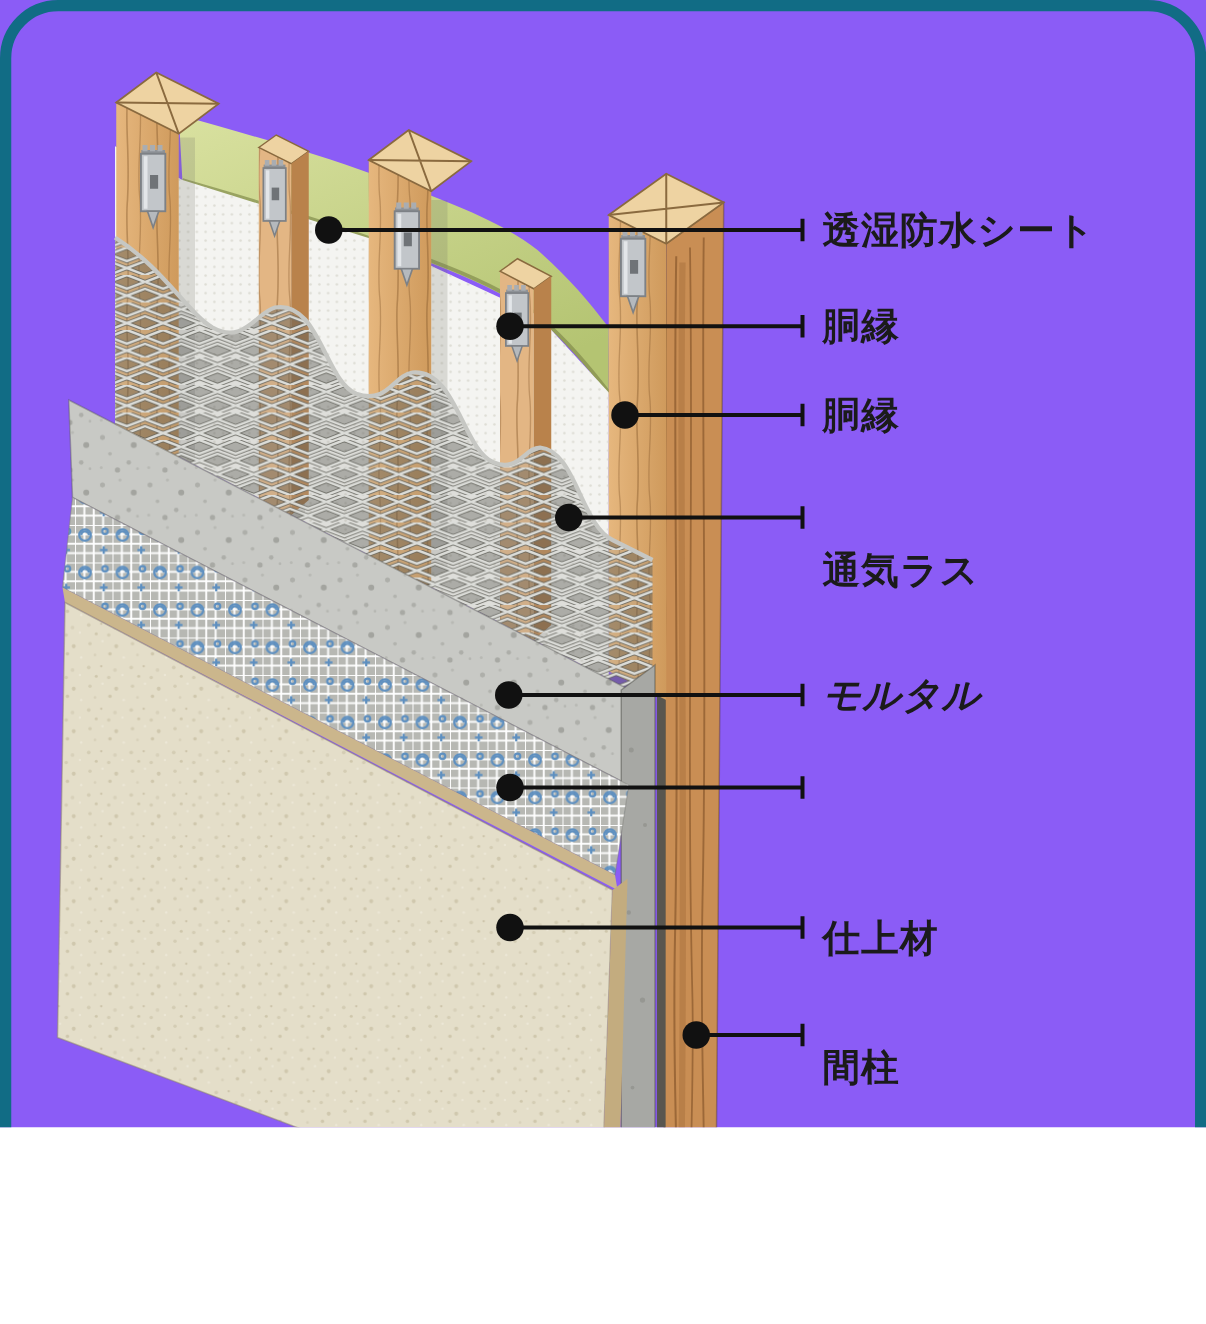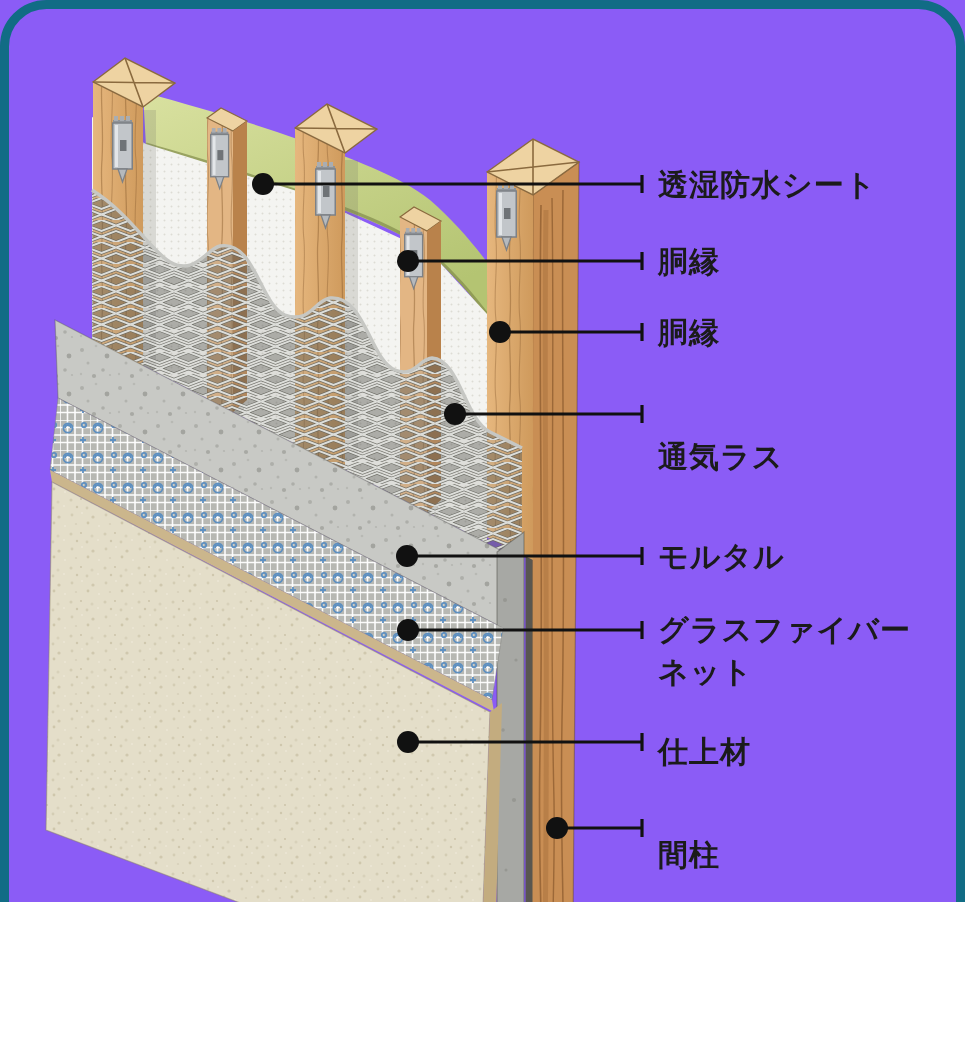--- a/index.html
+++ b/index.html
@@ -281,19 +281,17 @@
     </g>
   </g>
 
   <rect x="4.5" y="4.5" width="956" height="1050" rx="42" ry="42" fill="none" stroke="#116c85" stroke-width="9"></rect>
 </svg>
 
 <div class="callout-label" style="top:164px;">透湿防水シート</div>
 <div class="callout-label" style="top:241px;">胴縁</div>
 <div class="callout-label" style="top:312px;">胴縁</div>
 <div class="callout-label" style="top:394px;margin-top:42px;">通気ラス</div>
-<div class="callout-label" style="top:536px;">モルタル</div>
-<div class="callout-label" style="top:609px;">グラスファイバー
-ネット</div>
+<div class="callout-label" style="top:536px;font-style:italic;">モルタル</div>
 <div class="callout-label" style="top:731px;">仕上材</div>
 <div class="callout-label" style="top:808px;margin-top:26px;">間柱</div>
 
 </div>
 
 </body></html>

